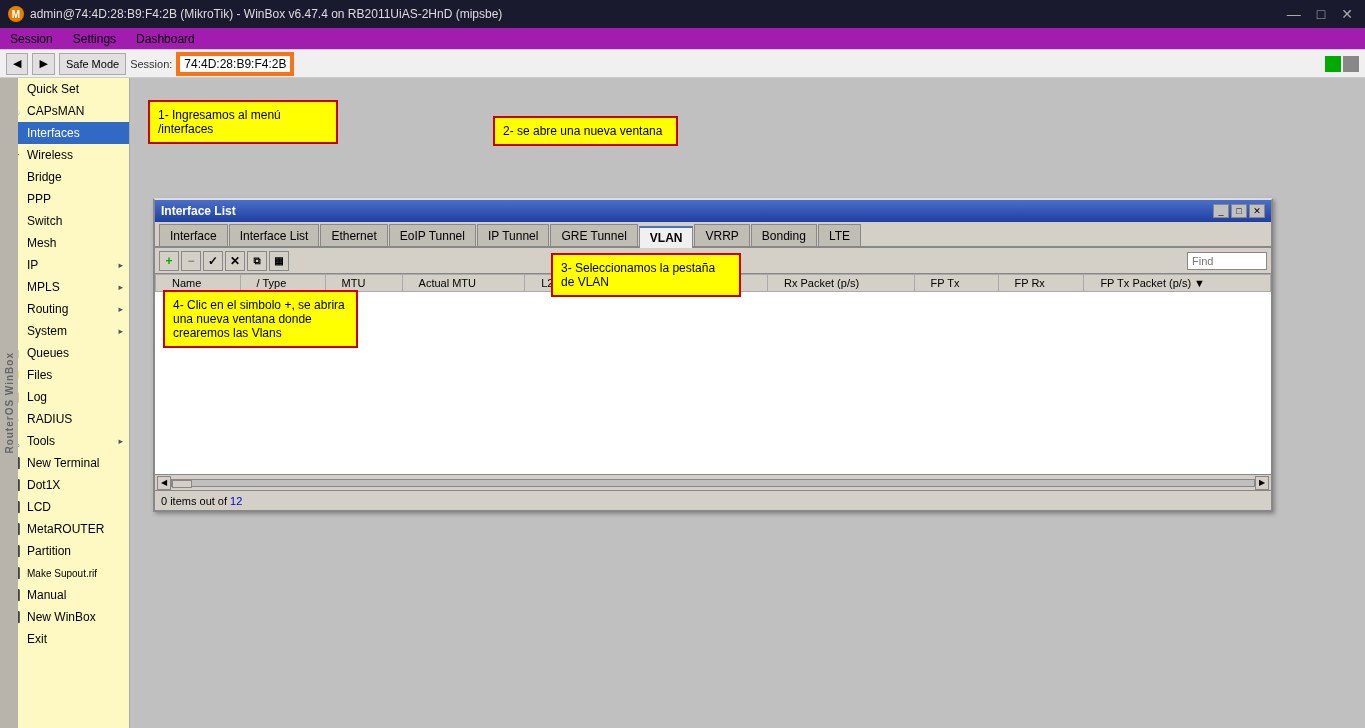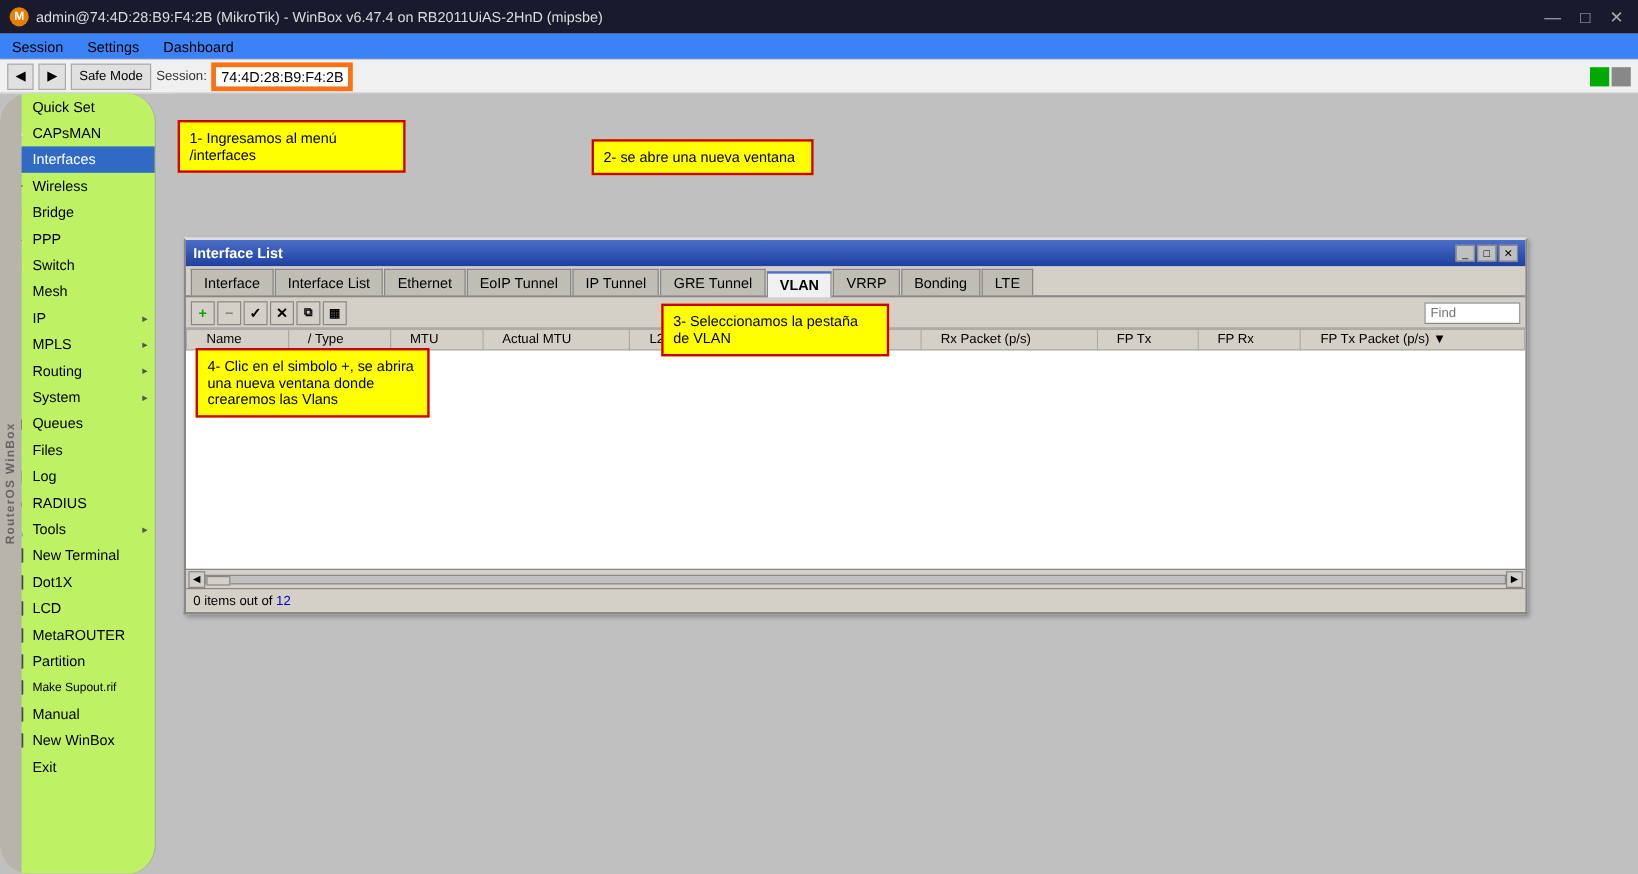--- a/index.html
+++ b/index.html
@@ -16,21 +16,21 @@
       height: 28px;
     }
     .title-bar-left { display: flex; align-items: center; gap: 6px; }
     .title-bar-icon { width: 16px; height: 16px; background: #e67e00; border-radius: 50%; display: flex; align-items: center; justify-content: center; font-size: 10px; color: white; font-weight: bold; }
     .title-bar-text { font-size: 12px; color: #ddd; }
     .title-bar-controls { display: flex; gap: 8px; }
     .title-bar-btn { background: none; border: none; color: #aaa; cursor: pointer; font-size: 14px; padding: 0 4px; }
 
     
     .menu-bar {
-      background: #3b82f6;
+      background: #a21caf;
       display: flex;
       align-items: center;
       padding: 2px 6px;
       border-bottom: 1px solid #ccc;
       height: 22px;
       gap: 12px;
     }
     .menu-item { font-size: 12px; cursor: pointer; padding: 1px 4px; }
 
     
@@ -59,26 +59,25 @@
 
     
     .main-layout {
       display: flex;
       height: calc(728px - 78px);
     }
 
     
     .sidebar {
       width: 130px;
-      background: #bef264;
+      background: #fef9c3;
       border-right: 1px solid #aaa;
       overflow-y: auto;
       flex-shrink: 0;
       position: relative;
-      border-radius: 24px;
     }
     .sidebar-item {
       display: flex;
       align-items: center;
       padding: 3px 6px;
       cursor: pointer;
       gap: 5px;
       font-size: 12px;
       color: #000;
       height: 22px;

